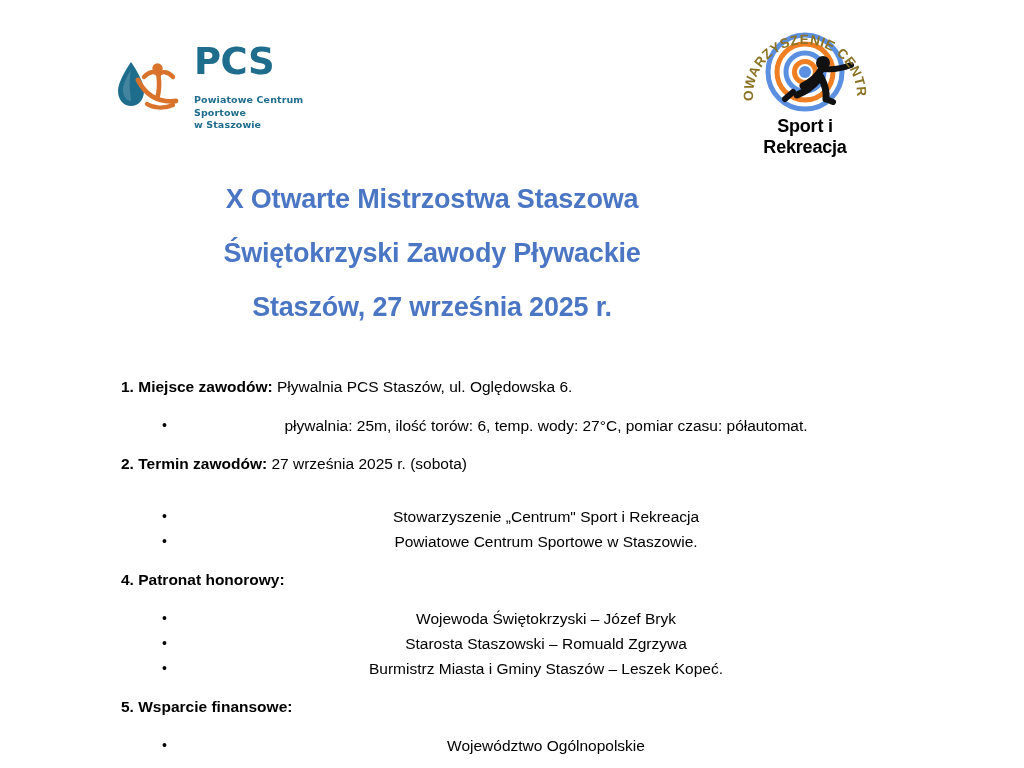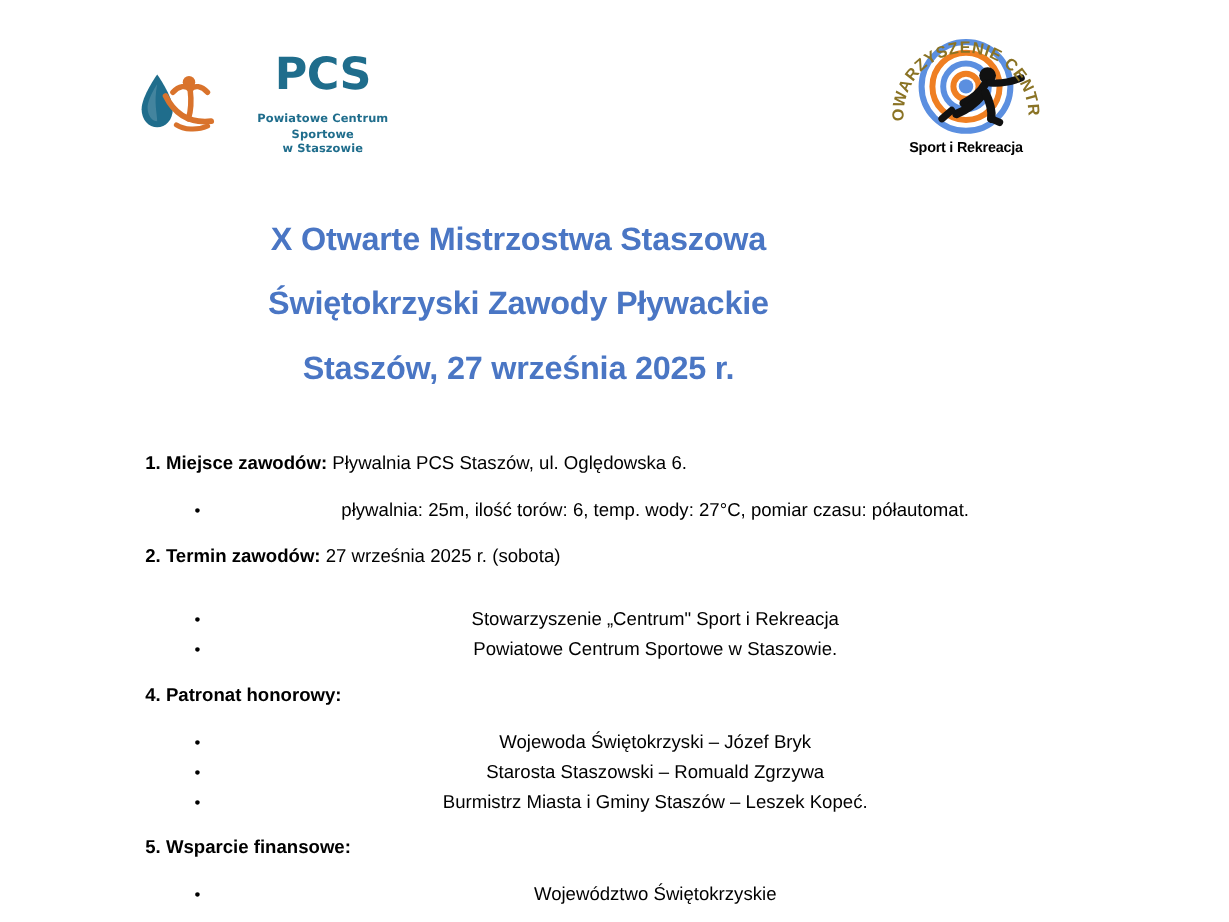--- a/index.html
+++ b/index.html
@@ -36,21 +36,20 @@
   }
   .logo-left-mark {
     width: 72px;
     height: 64px;
     flex: 0 0 72px;
     position: relative;
   }
   .logo-left-text {
     margin-left: 8px;
     line-height: 1;
-    text-align: center;
   }
   .pcs-word {
     font-family: "DejaVu Sans", sans-serif;
     font-size: 37px;
     font-weight: bold;
     color: #1f6d8c;
     letter-spacing: -0.5px;
     line-height: 0.95;
   }
   .pcs-sub {
@@ -73,21 +72,21 @@
   }
   .emblem {
     position: relative;
     width: 136px;
     height: 96px;
     margin: 0 auto;
   }
   .emblem svg { display: block; }
   .emblem-caption {
     font-family: "Liberation Sans", sans-serif;
-    font-size: 12px;
+    font-size: 18px;
     font-weight: bold;
     color: #000000;
     margin-top: -2px;
     letter-spacing: -0.2px;
   }
 
   
   .title-block {
     position: absolute;
     left: 0;
@@ -263,17 +262,17 @@
     </ul>
 
     <div class="gap-sm"></div>
 
     <p class="heading">
       <span class="num">5. </span>
       <span class="lead">Wsparcie finansowe:</span><span class="rest"></span>
     </p>
     <div class="gap-sm"></div>
     <ul class="bullets">
-      <li>Województwo Świętokrzyskie</li>
+      <li>Województwo Ogólnopolskie</li>
     </ul>
 
   </div>
 </div>
 
 </body></html>

